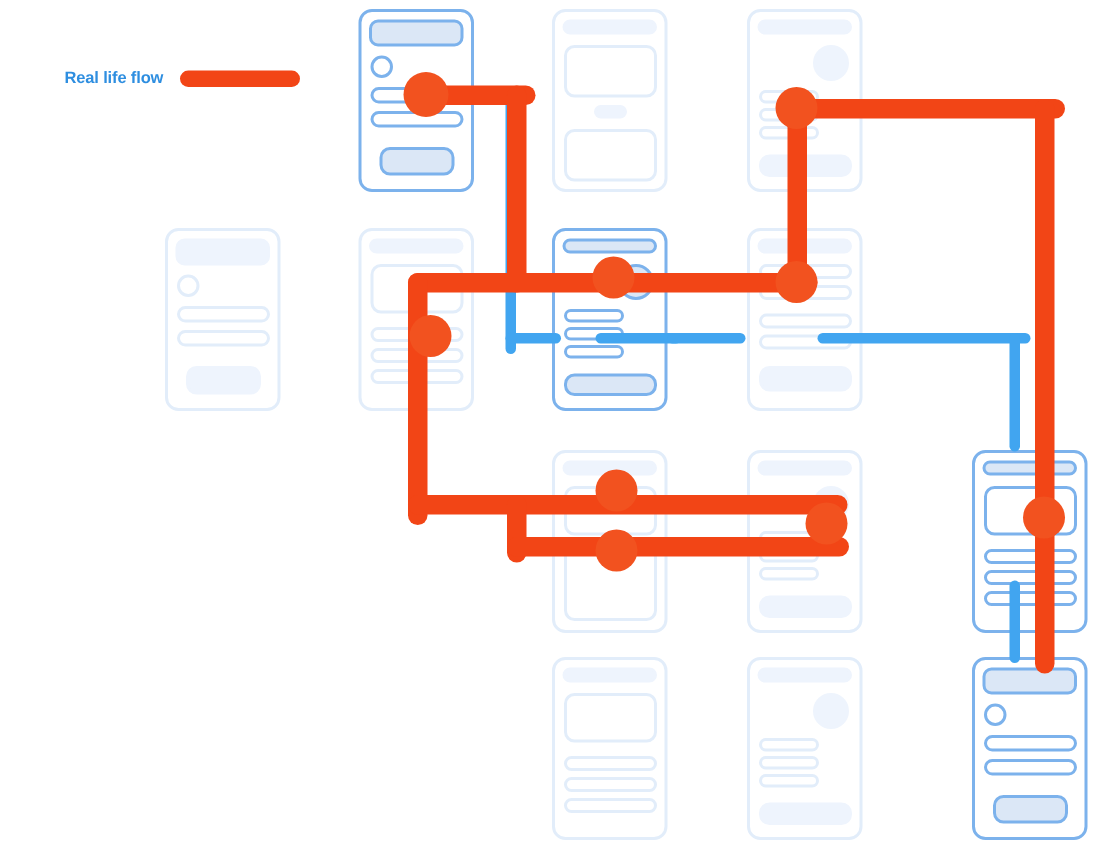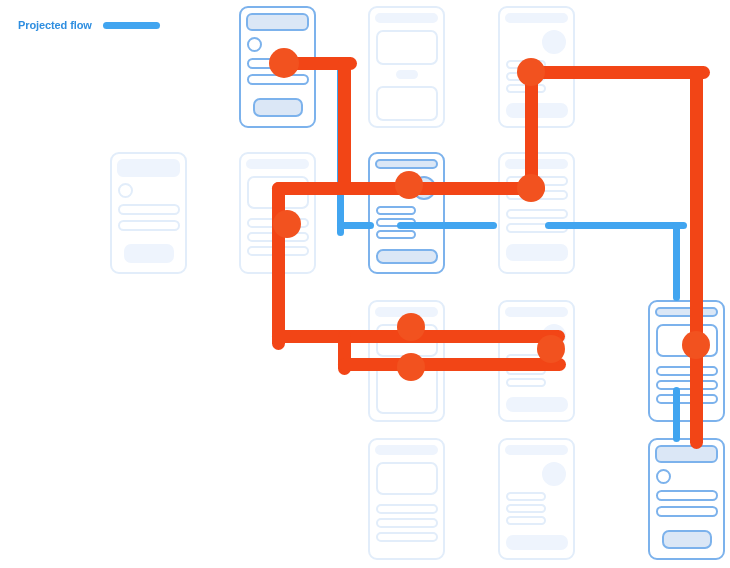--- a/index.html
+++ b/index.html
@@ -42,22 +42,22 @@
   .flow.blue{background:#41a5f0;}
   .flow.red{background:#f24516;}
   .node{position:absolute;border-radius:50%;background:#f2521f;}
 </style>
 </head>
 <body>
 
 <div id="stage">
 
   <div class="legend">
-    <div class="legend-row lg-proj">
-      <span class="legend-label">Projected flow</span>
+    <div class="legend-row lg-real">
+      <span class="legend-label">Real life flow</span>
       <span class="legend-swatch"></span>
     </div>
   </div>
 
   <div id="screens-layer">
       <div class="card active" style="left: 239px; top: 6px; width: 77px; height: 122px;">
         <div class="el fill" style="left: 5px; top: 5px; width: 63px; height: 18px; border-radius: 6px;"></div>
         <div class="el circle" style="left: 6px; top: 29px; width: 15px; height: 15px;"></div>
         <div class="el" style="left: 6px; top: 50px; width: 62px; height: 11px; border-radius: 6px;"></div>
         <div class="el" style="left: 6px; top: 66px; width: 62px; height: 11px; border-radius: 6px;"></div>

